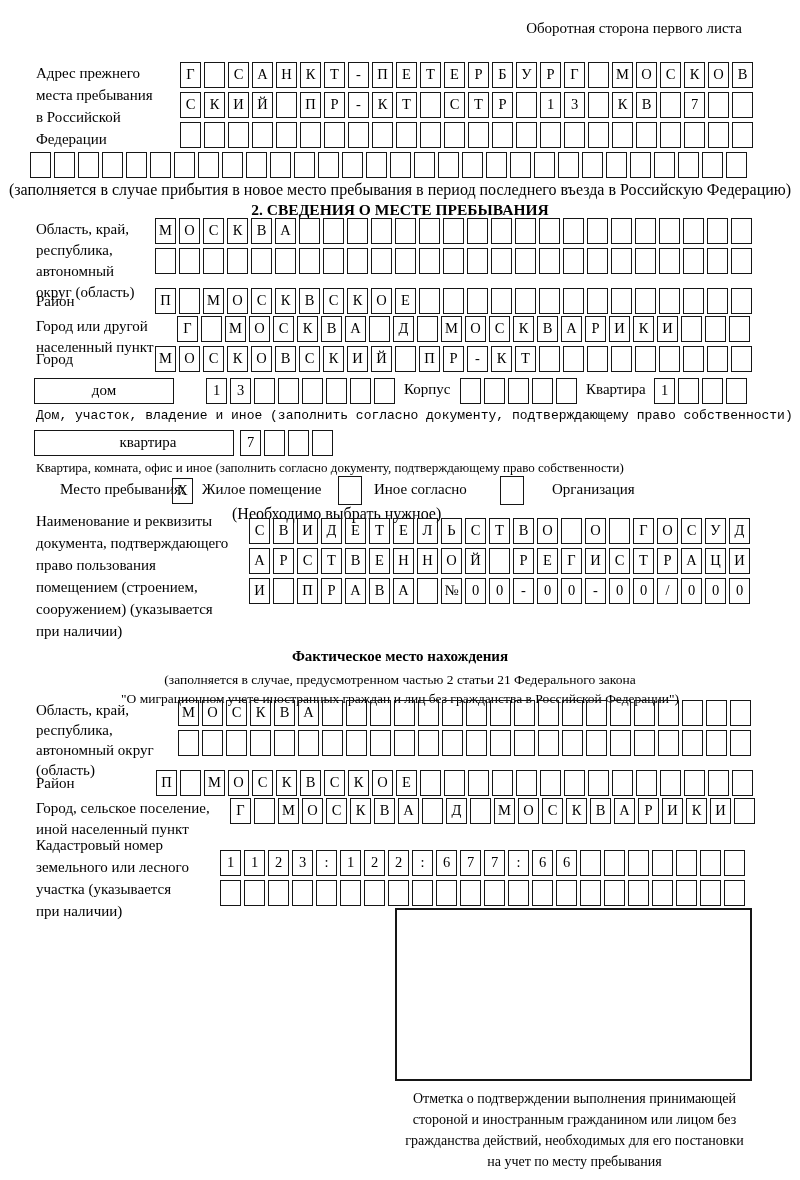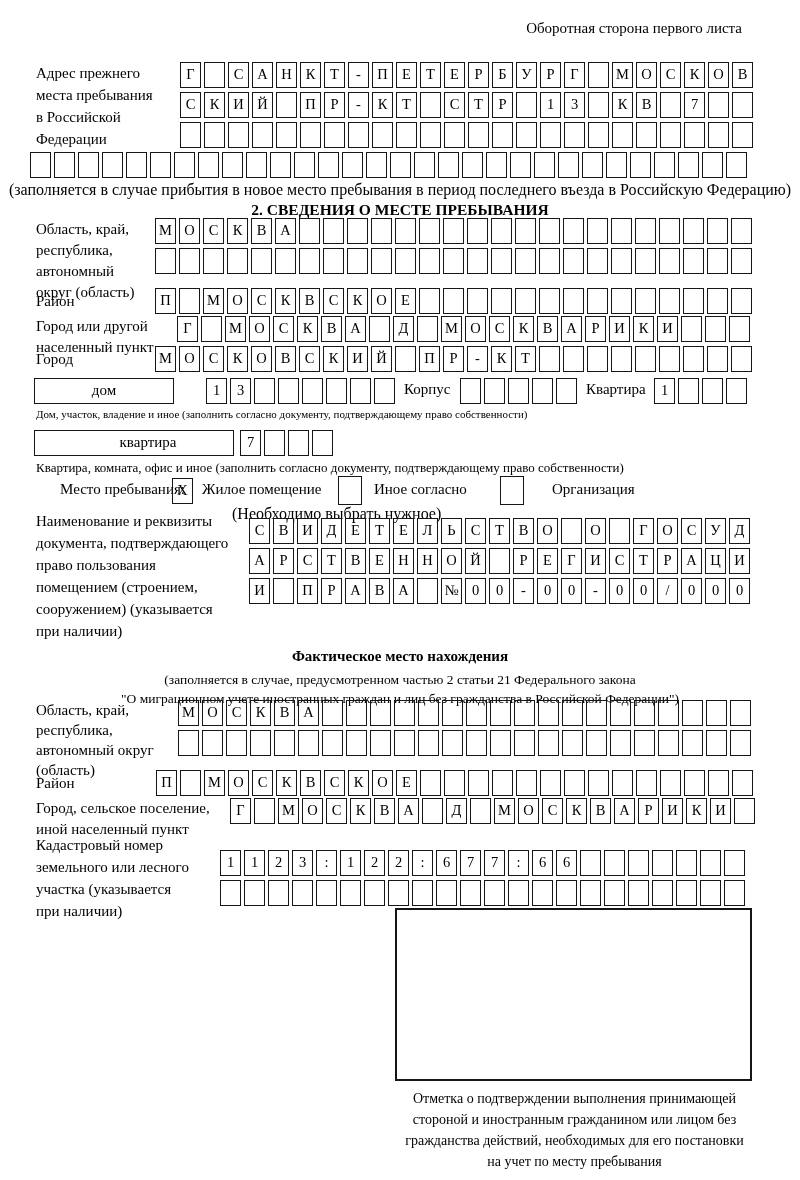--- a/index.html
+++ b/index.html
@@ -310,21 +310,21 @@
     <span class="cell"></span>
     <span class="cell"></span>
   </div>
 <div class="abs inlbl" style="left:586px;top:381px;">Квартира</div>
 <div class="abs cellrow" style="left:654px;top:378px;">
     <span class="cell">1</span>
     <span class="cell"></span>
     <span class="cell"></span>
     <span class="cell"></span>
   </div>
-<div class="abs note" style="left:36px;top:408px;font-size:11px;">Дом, участок, владение и иное (заполнить согласно документу, подтверждающему право собственности)</div>
+<div class="abs note" style="left:36px;top:408px;font-size:13px;font-family:Liberation Mono, monospace;">Дом, участок, владение и иное (заполнить согласно документу, подтверждающему право собственности)</div>
 
 <div class="abs widebox" style="left:34px;top:430px;width:200px;padding-left:28px;">квартира</div>
 <div class="abs cellrow" style="left:240px;top:430px;">
     <span class="cell">7</span>
     <span class="cell"></span>
     <span class="cell"></span>
     <span class="cell"></span>
   </div>
 <div class="abs note" style="left:36px;top:460px;font-size:13px;">Квартира, комната, офис и иное (заполнить согласно документу, подтверждающему право собственности)</div>
 

